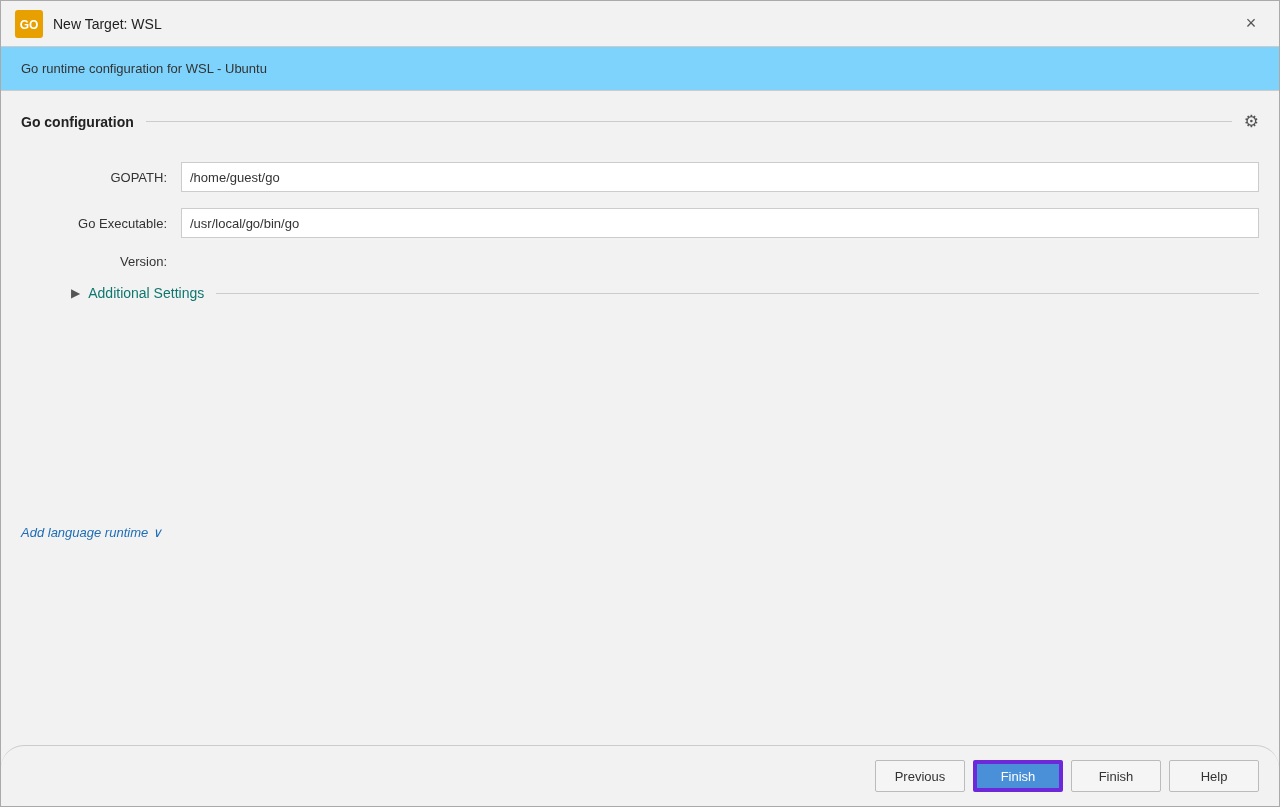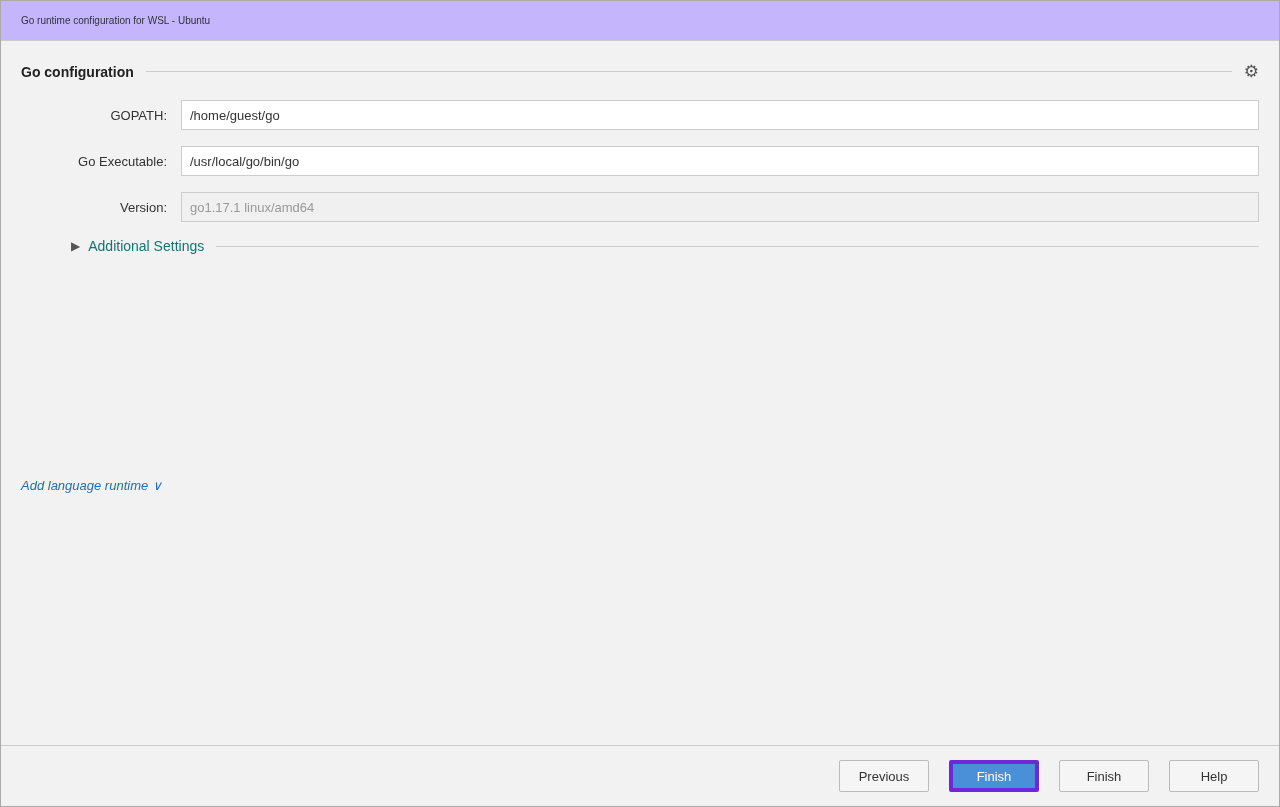--- a/index.html
+++ b/index.html
@@ -76,38 +76,38 @@
       display: flex;
       align-items: center;
       justify-content: center;
       border-radius: 3px;
     }
 
     
     .subtitle-bar {
       padding: 14px 20px;
       border-bottom: 1px solid #ccc;
-      font-size: 10px;
+      font-size: 13px;
       color: #333;
-      background: #c4b5fd;
+      background: #7dd3fc;
     }
 
     
     .main-content {
       flex: 1;
       padding: 20px 20px 10px 20px;
       overflow-y: auto;
       background: #f2f2f2;
     }
 
     
     .section-header {
       display: flex;
       align-items: center;
-      margin-bottom: 18px;
+      margin-bottom: 30px;
     }
 
     .section-title {
       font-size: 14px;
       font-weight: 700;
       color: #222;
       white-space: nowrap;
       margin-right: 12px;
     }
 
@@ -203,21 +203,22 @@
       font-style: italic;
     }
 
     
     .footer {
       border-top: 1px solid #ccc;
       padding: 14px 20px;
       background: #f2f2f2;
       display: flex;
       justify-content: flex-end;
-      gap: 20px;
+      gap: 8px;
+      border-radius: 23px;
     }
 
     .btn {
       height: 32px;
       min-width: 90px;
       padding: 0 16px;
       font-size: 13px;
       border: 1px solid #bbb;
       background: #f5f5f5;
       color: #333;
@@ -230,20 +231,32 @@
       color: #fff;
       border: 4px solid #6d28d9;
       text-align: center;
     }
   </style>
 </head>
 <body>
 
 <div class="dialog">
 
+  <div class="title-bar">
+    <div class="title-bar-left">
+      <div class="app-icon">
+        <svg width="22" height="22" viewBox="0 0 22 22">
+          <rect width="22" height="22" rx="3" fill="#e8a000"></rect>
+          <text x="11" y="16" text-anchor="middle" font-size="12" font-weight="bold" fill="white">GO</text>
+        </svg>
+      </div>
+      <span class="title-text">New Target: WSL</span>
+    </div>
+    <button class="close-btn">×</button>
+  </div>
 
   <div class="subtitle-bar">
     <span>Go runtime configuration for WSL - Ubuntu</span>
   </div>
 
   <div class="main-content">
 
     <div class="section-header">
       <span class="section-title">Go configuration</span>
       <div class="section-line"></div>
@@ -255,21 +268,20 @@
       <input class="form-input" type="text" value="/home/guest/go" style="">
     </div>
 
     <div class="form-row">
       <label class="form-label">Go Executable:</label>
       <input class="form-input" type="text" value="/usr/local/go/bin/go" style="">
     </div>
 
     <div class="form-row">
       <label class="form-label">Version:</label>
-      <input class="form-input readonly" type="text" readonly="" value="go1.17.1 linux/amd64" style="">
     </div>
 
     <div class="additional-settings-row">
       <span class="expand-arrow">▶</span>
       <span class="additional-settings-label">Additional Settings</span>
       <div class="additional-settings-line"></div>
     </div>
 
     <div style="flex:1; min-height: 200px;"></div>
 

